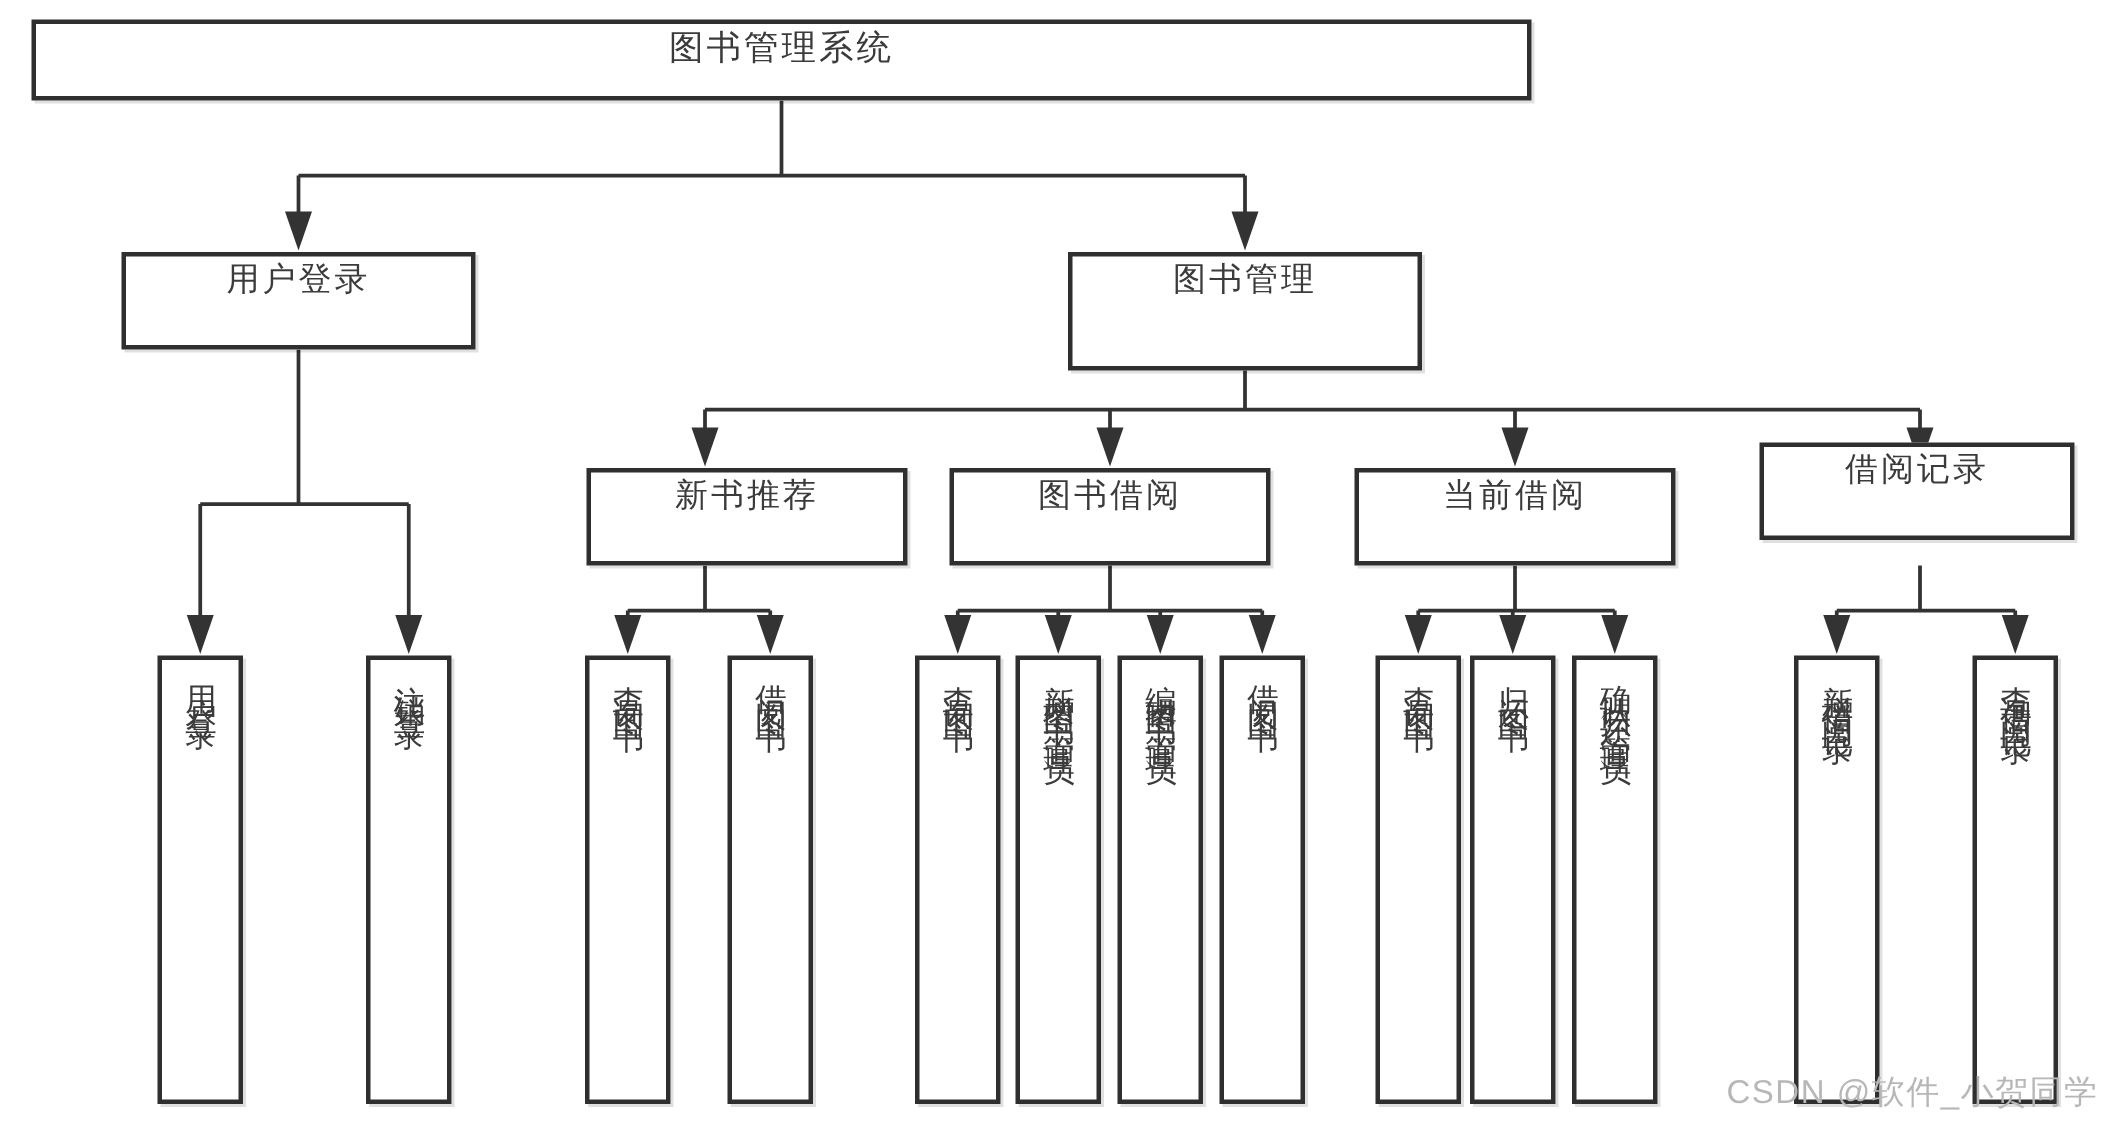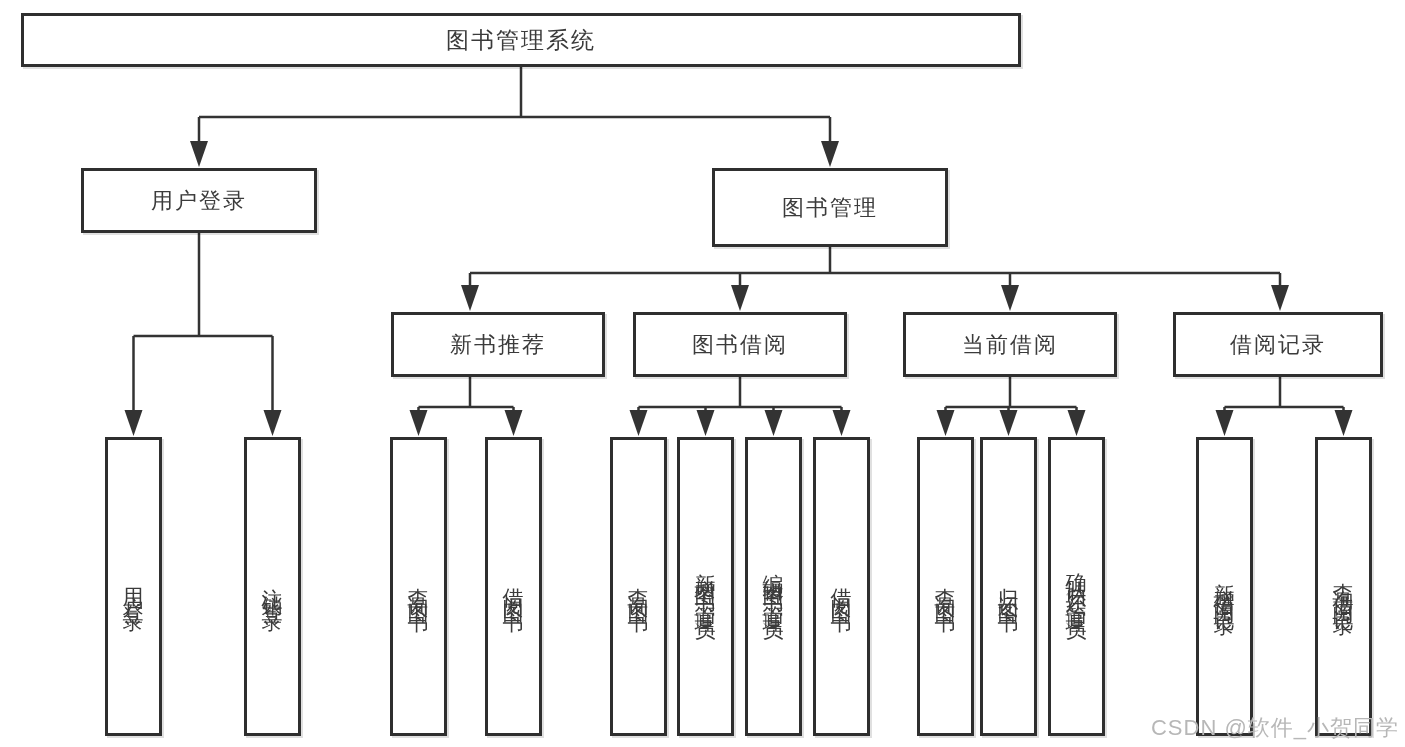--- a/index.html
+++ b/index.html
@@ -6,21 +6,21 @@
   .stage {
     position:relative; width:1405px; height:747px; overflow:hidden;
     background:var(--bg,#ffffff);
     font-family:"Liberation Sans","DejaVu Sans",sans-serif;
   }
   .connectors { position:absolute; left:0; top:0; width:1405px; height:747px; color:var(--line,#333333); }
   .node {
     position:absolute; box-sizing:border-box; background:#fff;
     border:3px solid var(--border,#2f2f2f);
     box-shadow:2px 2px 0 rgba(0,0,0,0.12);
-    display:flex; align-items:center; justify-content:center;
+    display:flex; justify-content:center;
     color:var(--text,#3b3b3b);
   }
   .node-root { font-size:23px; letter-spacing:2px; }
   .node-h { font-size:22px; letter-spacing:2px; }
   .node-v { }
   .v-text {
     writing-mode:vertical-rl; text-orientation:mixed;
     font-size:21px; line-height:1; white-space:nowrap;
   }
   .watermark {
@@ -97,21 +97,21 @@
 
   <div class="node node-h" style="left:363px; top:312px; width:214px; height:65px;margin-left:28px;">
     <span>新书推荐</span>
   </div>
   <div class="node node-h" style="left:633px; top:312px; width:214px; height:65px;">
     <span>图书借阅</span>
   </div>
   <div class="node node-h" style="left:903px; top:312px; width:214px; height:65px;">
     <span>当前借阅</span>
   </div>
-  <div class="node node-h" style="left:1173px; top:312px; width:210px; height:65px;">
+  <div class="node node-h" style="left:1173px; top:295px; width:210px; height:65px;">
     <span>借阅记录</span>
   </div>
 
   <div class="node node-v" style="left:105px; top:437px; width:57px; height:299px;">
     <span class="v-text" style="letter-spacing: 0.38em;">用户登录</span>
   </div>
   <div class="node node-v" style="left:244px; top:437px; width:57px; height:299px;">
     <span class="v-text" style="letter-spacing: 0.38em;">注销登录</span>
   </div>
 

